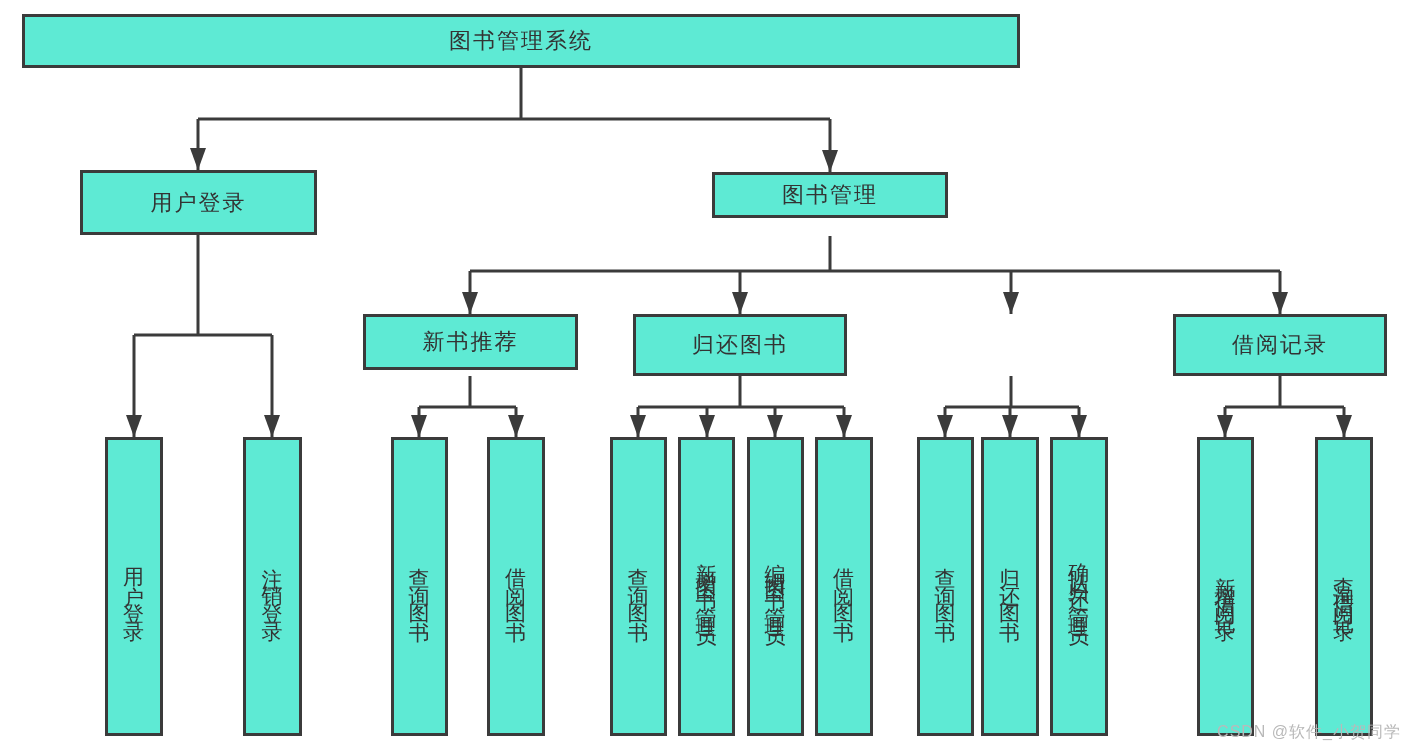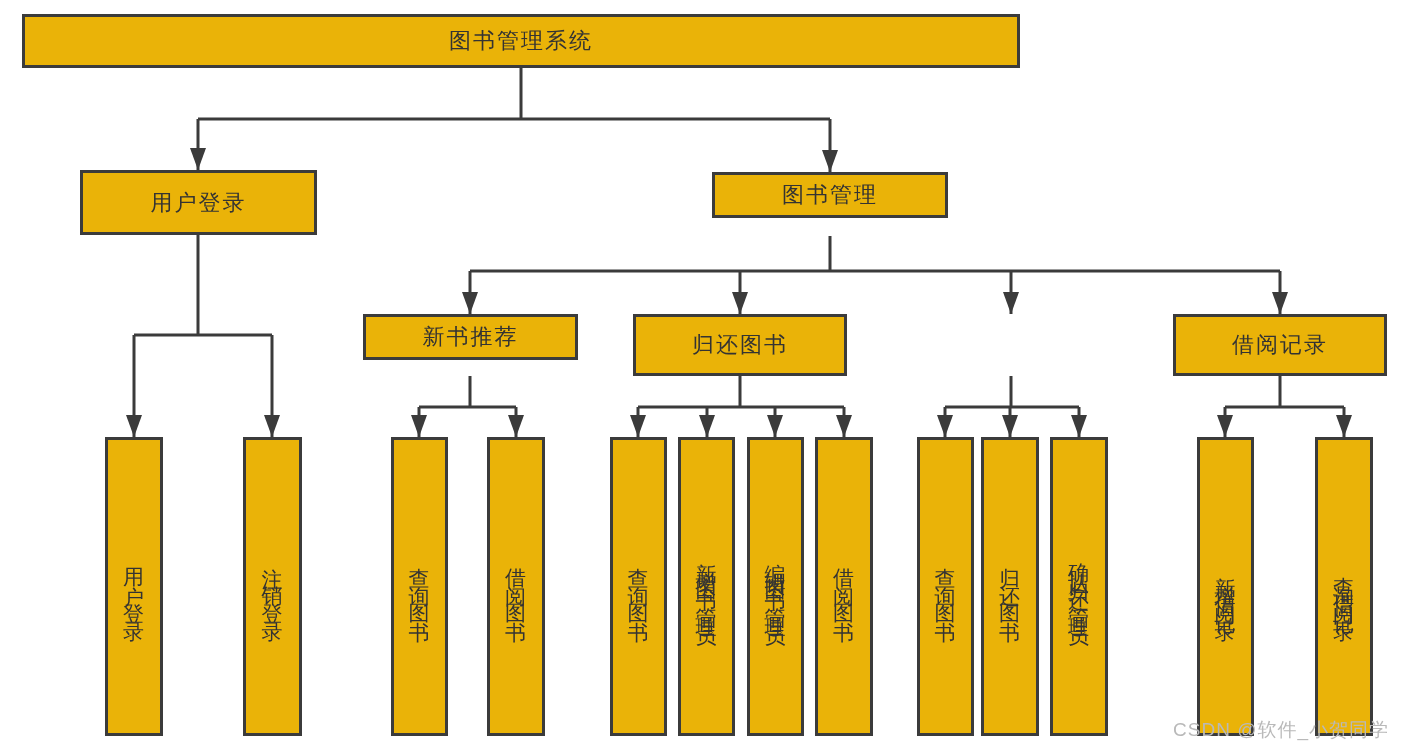--- a/index.html
+++ b/index.html
@@ -2,32 +2,32 @@
 <html><head>
 <meta charset="utf-8">
 <style>
   html,body{margin:0;padding:0;background:#ffffff;}
   .stage{
     position:relative;width:1405px;height:747px;background:#ffffff;
     font-family:"Liberation Sans",sans-serif;color:#333333;overflow:hidden;
   }
   svg.connectors{position:absolute;left:0;top:0;z-index:1;}
   .box{
-    position:absolute;box-sizing:border-box;border:3px solid #3b3b3b;background:#eab308;
+    position:absolute;box-sizing:border-box;border:3px solid #3b3b3b;background:#5eead4;
     display:flex;align-items:center;justify-content:center;z-index:2;
   }
   .hlabel{font-size:22px;letter-spacing:2px;white-space:nowrap;color:#333333;}
   .vtext{
     writing-mode:vertical-rl;text-orientation:mixed;
     font-size:21px;line-height:1;letter-spacing:9px;color:#333333;
   }
   .vtext.loose{letter-spacing:18px;}
   .watermark{
-    position:absolute;right:16px;bottom:4px;z-index:6;
-    font-size:19px;color:#b9b9b9;letter-spacing:1px;white-space:nowrap;
+    position:absolute;right:4px;bottom:4px;z-index:6;
+    font-size:16px;color:#b9b9b9;letter-spacing:1px;white-space:nowrap;
   }
 </style>
 </head>
 <body>
 
 <div class="stage">
 
   <svg class="connectors" width="1405" height="747" viewBox="0 0 1405 747">
     <defs>
       <marker id="arw" markerUnits="userSpaceOnUse" markerWidth="24" markerHeight="18" viewBox="0 0 24 18" refX="23" refY="9" orient="auto">
@@ -70,21 +70,21 @@
     <span class="hlabel">图书管理系统</span>
   </div>
 
   <div class="box" style="left:80px;top:170px;width:237px;height:65px">
     <span class="hlabel">用户登录</span>
   </div>
   <div class="box" style="left:712px;top:172px;width:236px;height:46px">
     <span class="hlabel">图书管理</span>
   </div>
 
-  <div class="box" style="left:363px;top:314px;width:215px;height:46px">
+  <div class="box" style="left:363px;top:314px;width:215px;height:56px">
     <span class="hlabel">新书推荐</span>
   </div>
   <div class="box" style="left:633px;top:314px;width:214px;height:62px">
     <span class="hlabel">归还图书</span>
   </div>
   <div class="box" style="left:1173px;top:314px;width:214px;height:62px">
     <span class="hlabel">借阅记录</span>
   </div>
 
   <div class="box" style="left:105px;top:437px;width:58px;height:299px">

